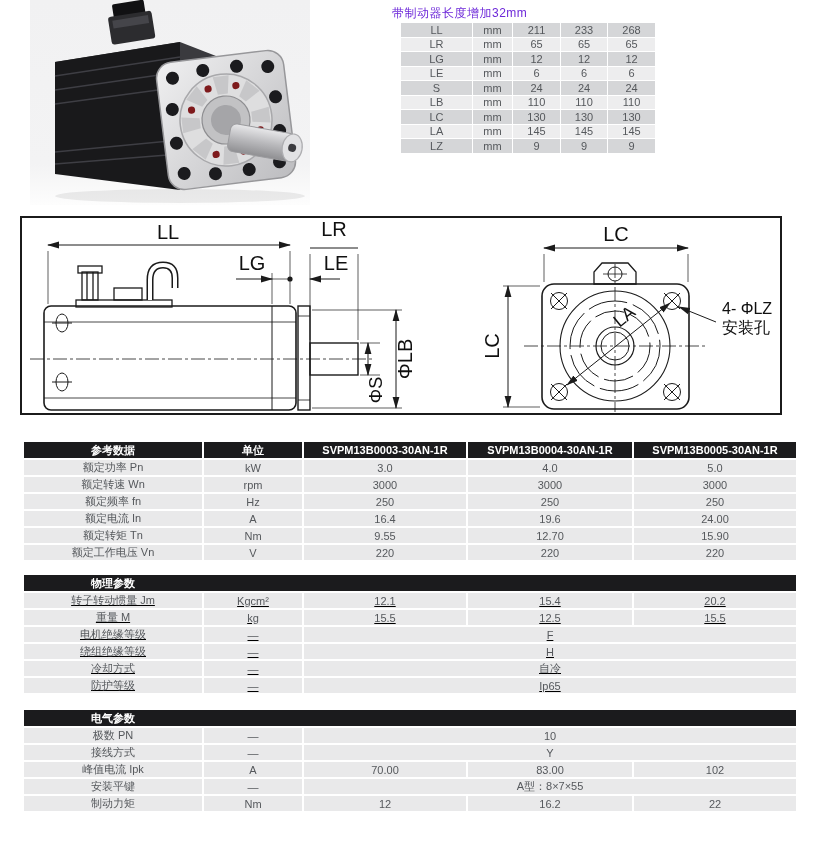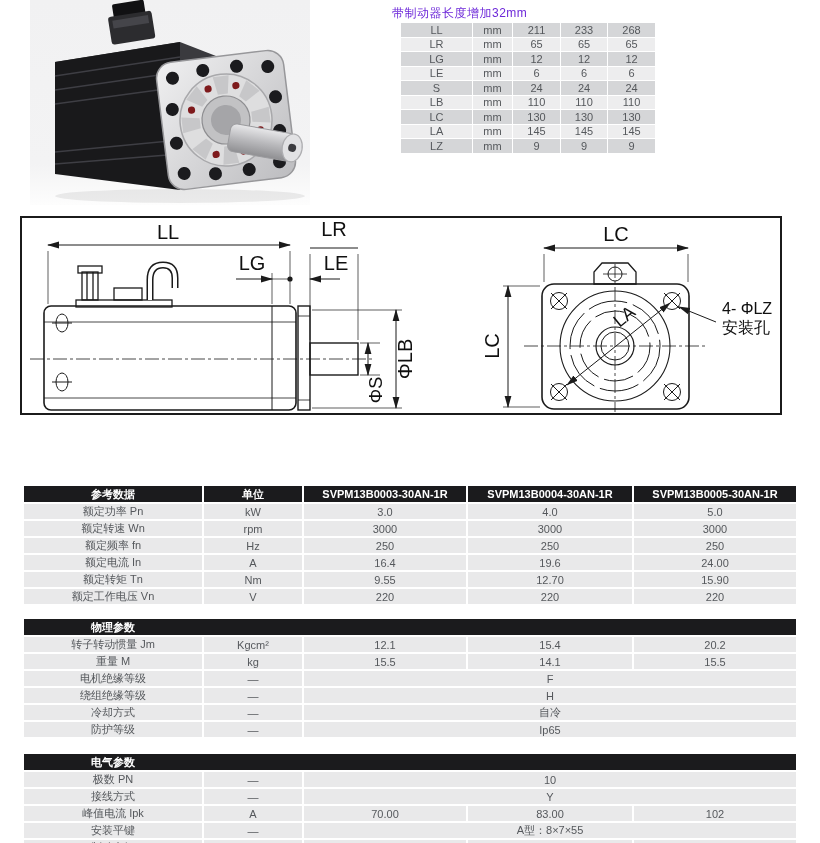--- a/index.html
+++ b/index.html
@@ -21,30 +21,30 @@
     font-size:11px;color:#55585c;
   }
   .dim-table tr:nth-child(odd) td{background:#d5d6d8;}
   .dim-table tr:nth-child(even) td{background:#ededee;}
   
   .drawing-box{
     position:absolute;left:20px;top:216px;width:758px;height:195px;
     border:2px solid #1b1b1b;background:#fff;
   }
   
-  .spec{position:absolute;left:22px;width:774px;margin-top:44px;}
+  .spec{position:absolute;left:22px;width:774px;}
   .spec th,.spec td{border:2px solid #ffffff;padding:0;text-align:center;overflow:hidden;white-space:nowrap;}
   .spec thead th{
     background:#1b1b1d;color:#ffffff;font-weight:bold;font-size:11px;height:16px;
   }
   .spec td{background:#e9e9ea;color:#55585c;font-size:11px;height:14px;}
   .spec .title-cell{text-align:left;}
   .spec .title-cell span{display:inline-block;width:178px;text-align:center;}
   .spec1{top:440px;}
-  .spec2{top:573px;}
+  .spec2{top:573px;text-decoration:underline;}
   .spec3{top:708px;}
   svg text{font-family:"Liberation Sans","DejaVu Sans",sans-serif;}
 </style>
 </head>
 <body>
 
 <div class="photo">
   <svg width="280" height="205" viewBox="0 0 280 205">
     <defs>
       <linearGradient id="bgG" x1="0" y1="0" x2="0" y2="1">
@@ -417,21 +417,21 @@
         <td>转子转动惯量 Jm</td>
         <td>Kgcm²</td>
         <td>12.1</td>
         <td>15.4</td>
         <td>20.2</td>
       </tr>
       <tr>
         <td>重量 M</td>
         <td>kg</td>
         <td>15.5</td>
-        <td>14.1</td>
+        <td>12.5</td>
         <td>15.5</td>
       </tr>
       <tr>
         <td>电机绝缘等级</td>
         <td>—</td>
         <td colspan="3">F</td>
       </tr>
       <tr>
         <td>绕组绝缘等级</td>
         <td>—</td>

